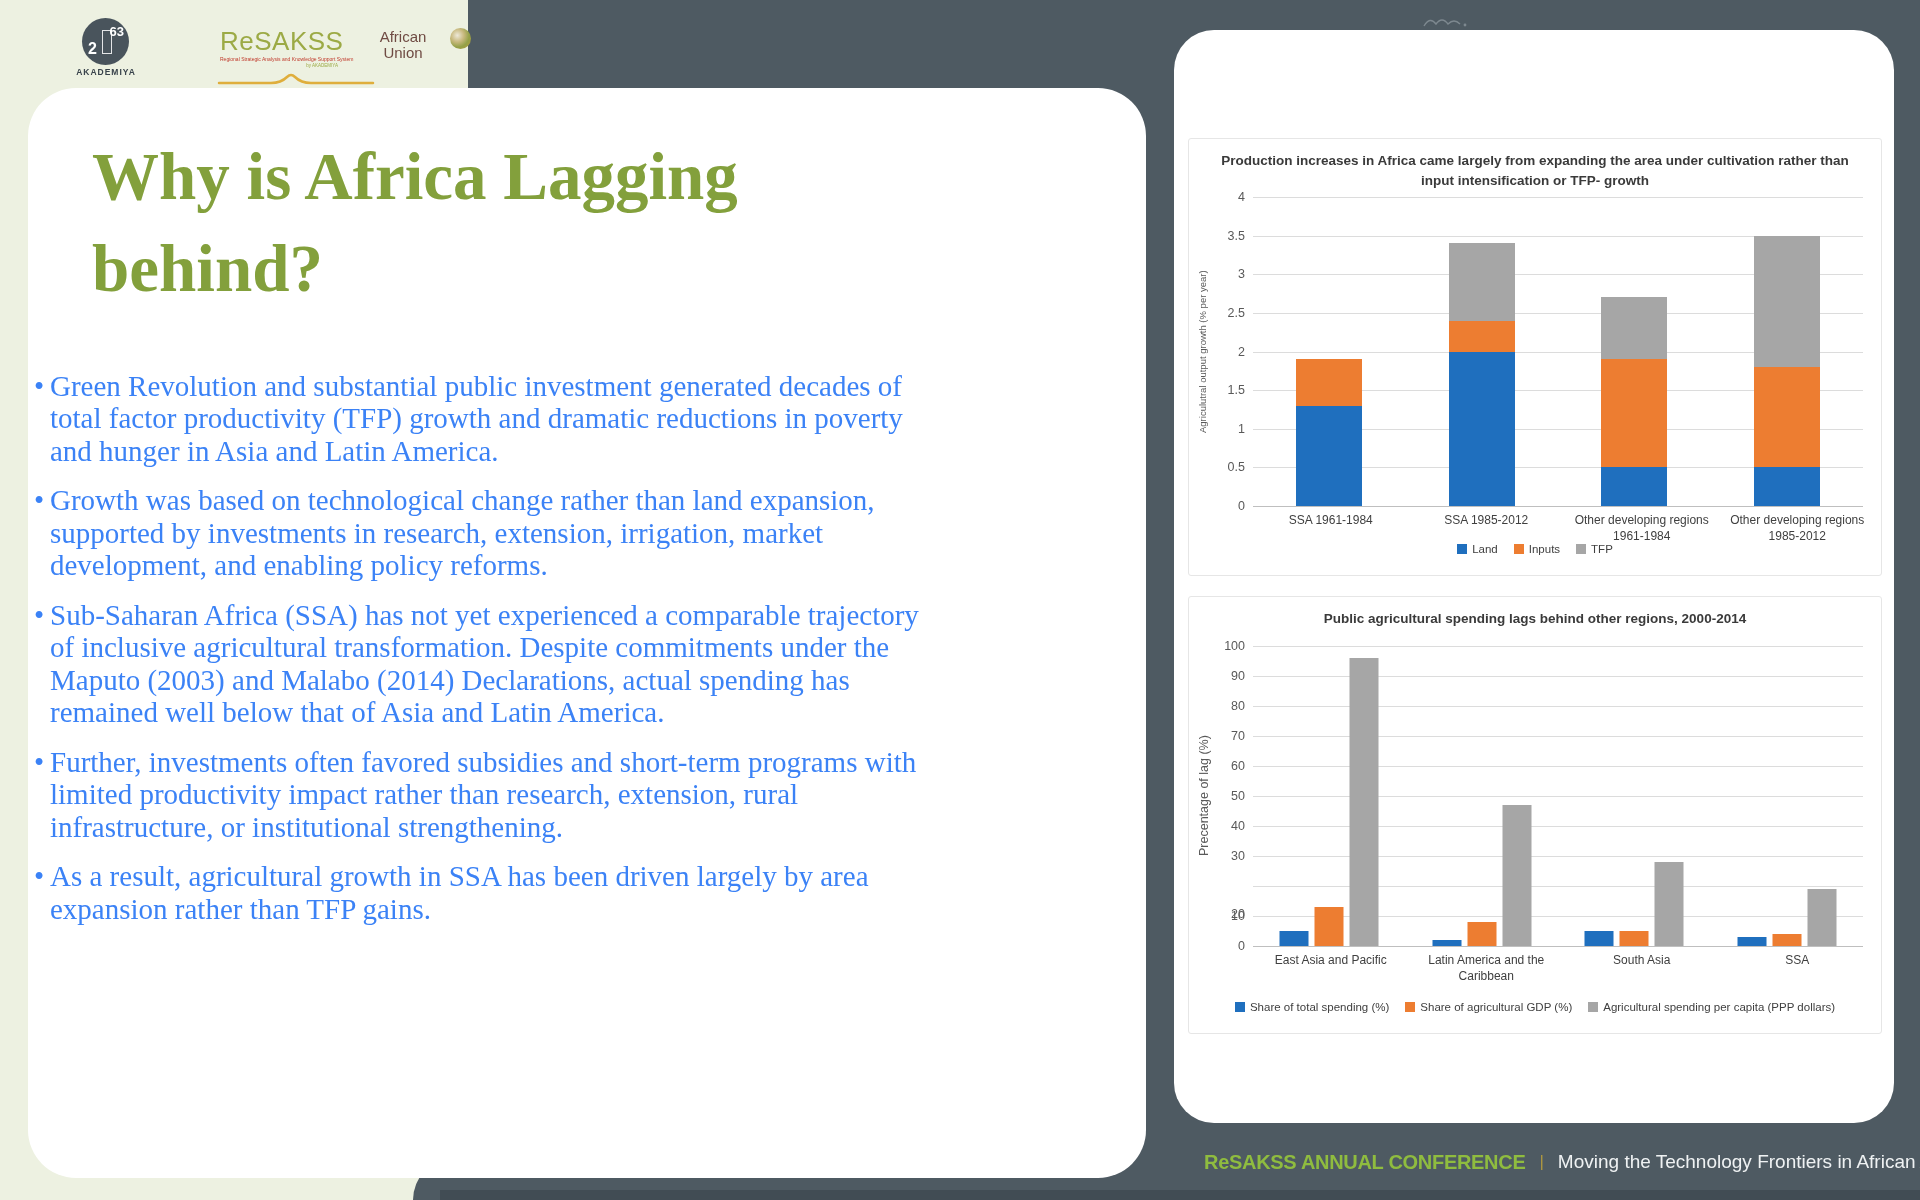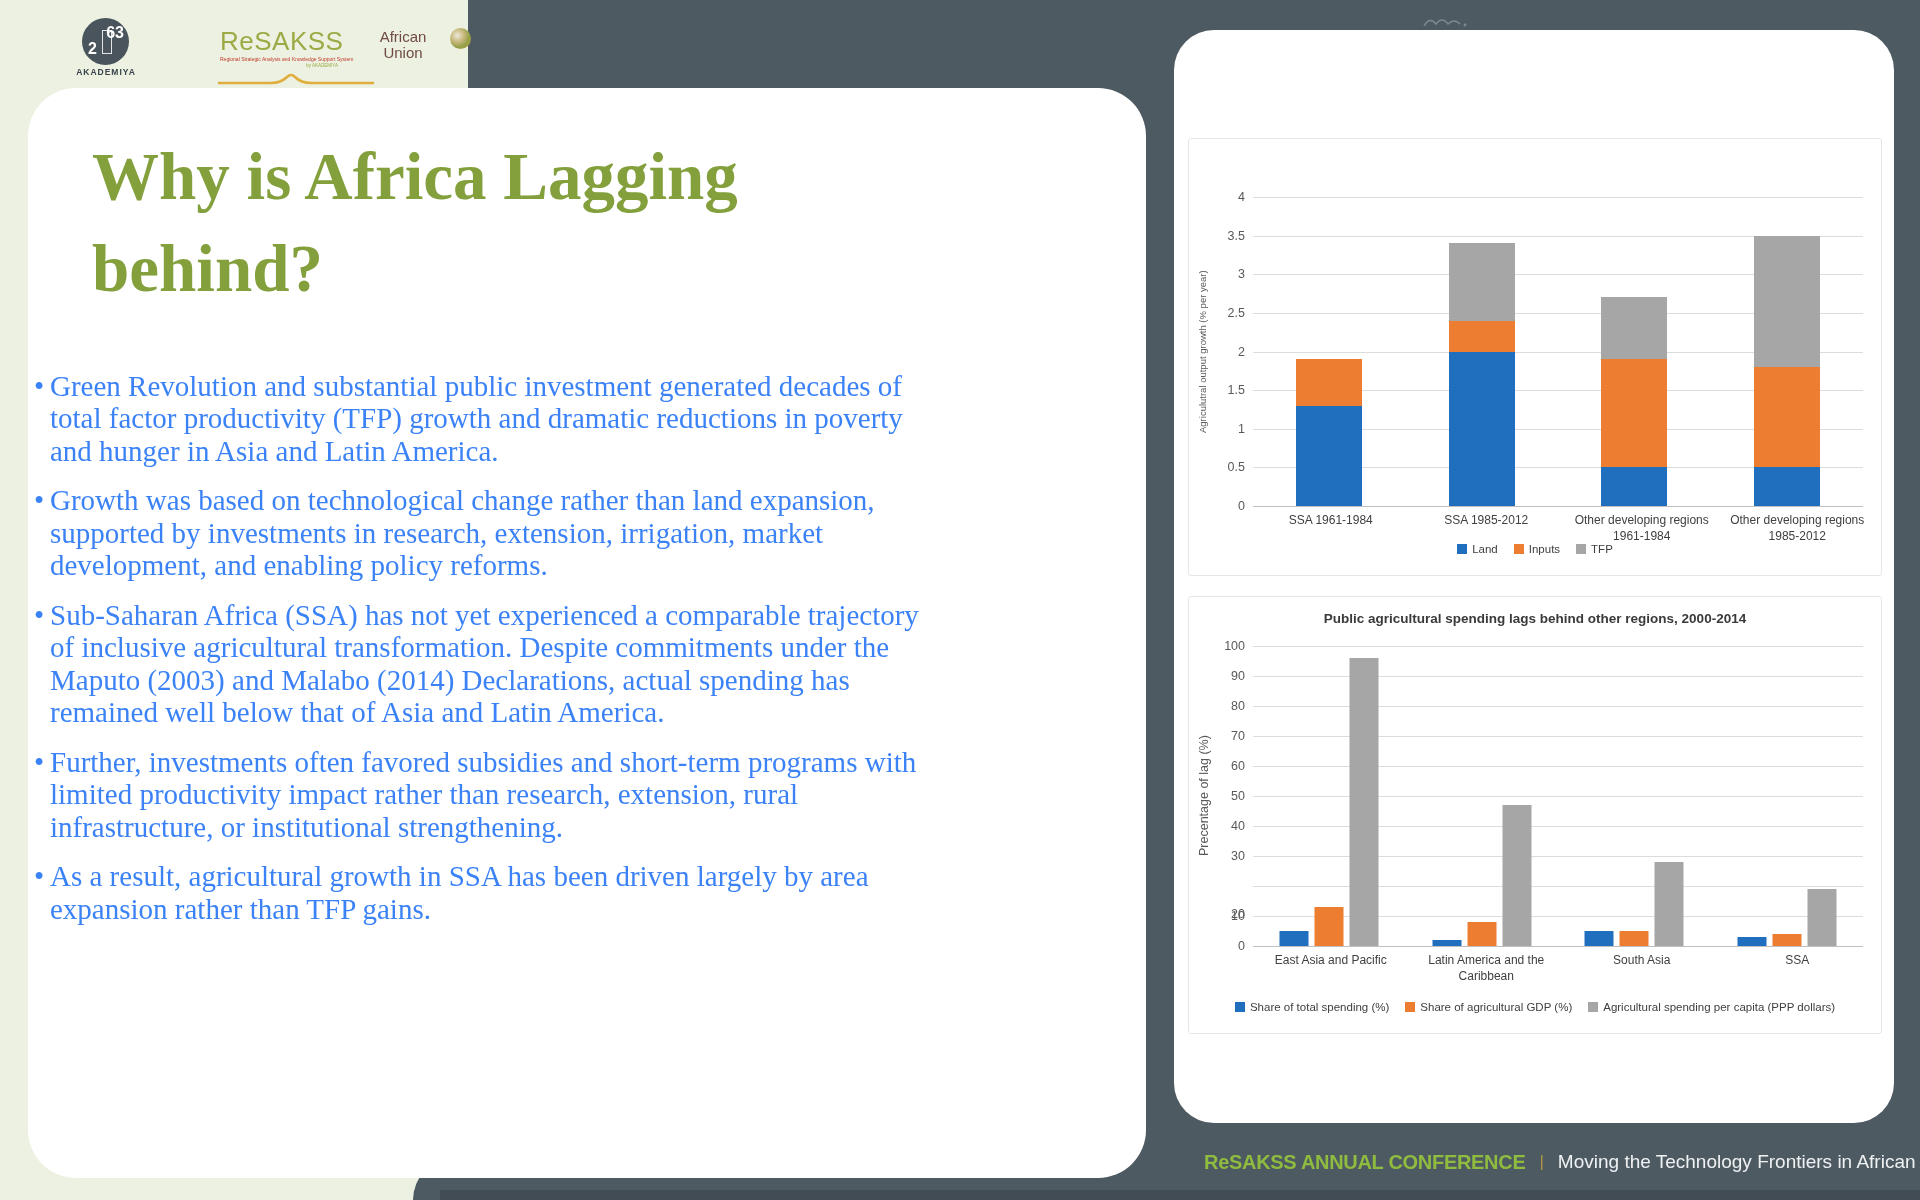--- a/index.html
+++ b/index.html
@@ -9,21 +9,21 @@
   }
   
   .left-panel{position:absolute;left:0;top:0;width:468px;height:1200px;background:#EDF1E1;}
   .corner-dark{position:absolute;left:413px;top:1158px;width:55px;height:42px;background:#4E5A62;border-top-left-radius:46px;}
   .bottom-edge{position:absolute;left:440px;right:0;bottom:0;height:10px;background:#414C54;}
 
   
   .logo-row{position:absolute;left:0;top:0;width:480px;height:92px;}
   .akad-circle{position:absolute;left:82px;top:18px;width:47px;height:47px;border-radius:50%;background:#49545C;}
   .akad-num-left{position:absolute;left:6px;bottom:7px;color:#fff;font-size:16px;font-weight:bold;}
-  .akad-num-right{position:absolute;right:5px;top:6px;color:#fff;font-size:16px;font-weight:bold;}
+  .akad-num-right{position:absolute;right:5px;top:6px;color:#fff;font-size:13px;font-weight:bold;}
   .akad-monument{position:absolute;left:20px;top:12px;width:8px;height:22px;border:1px solid rgba(255,255,255,.85);}
   .akad-caption{position:absolute;left:58px;top:67px;width:96px;text-align:center;font-size:8.5px;font-weight:bold;letter-spacing:1px;color:#39434B;}
   .resakss{position:absolute;left:220px;top:28px;width:118px;text-align:center;}
   .resakss-title{font-size:26px;color:#9CAA45;letter-spacing:.5px;line-height:1;}
   .resakss-sub{font-size:5px;color:#C0392B;margin-top:2px;white-space:nowrap;}
   .resakss-by{font-size:4.5px;color:#9CAA45;text-align:right;margin-top:1px;}
   .gold-line{position:absolute;left:217px;top:72px;}
   .au{position:absolute;left:360px;top:29px;width:86px;text-align:center;color:#6F4B43;font-size:15px;line-height:1.05;}
   .au-globe{position:absolute;left:450px;top:28px;width:21px;height:21px;border-radius:50%;
     background:radial-gradient(circle at 35% 35%, #EDE8D8 0%, #C8B97E 34%, #93A047 62%, #C09A3C 100%);}
@@ -113,20 +113,21 @@
     <div class="bullet">Green Revolution and substantial public investment generated decades of total factor productivity (TFP) growth and dramatic reductions in poverty and hunger in Asia and Latin America.</div>
     <div class="bullet">Growth was based on technological change rather than land expansion, supported by investments in research, extension, irrigation, market development, and enabling policy reforms.</div>
     <div class="bullet">Sub-Saharan Africa (SSA) has not yet experienced a comparable trajectory of inclusive agricultural transformation. Despite commitments under the Maputo (2003) and Malabo (2014) Declarations, actual spending has remained well below that of Asia and Latin America.</div>
     <div class="bullet">Further, investments often favored subsidies and short-term programs with limited productivity impact rather than research, extension, rural infrastructure, or institutional strengthening.</div>
     <div class="bullet">As a result, agricultural growth in SSA has been driven largely by area expansion rather than TFP gains.</div>
   </div>
 </div>
 
 <div class="chart-card">
   <div class="chart-box chart-box-1">
+      <div class="c-title">Production increases in Africa came largely from expanding the area under cultivation rather than input intensification or TFP- growth</div>
       <div class="c-ylabel ylabel-sm" style="top: 58px; height: 309px;">Agriculutral output growth (% per year)</div>
       <div class="c-plot" style="top: 58px; height: 309px;">
         <div class="gridline base" style="top: 100%;"></div>
         <div class="ytick" style="top: 100%;">0</div>
         <div class="gridline" style="top: 87.5%;"></div>
         <div class="ytick" style="top: 87.5%;">0.5</div>
         <div class="gridline" style="top: 75%;"></div>
         <div class="ytick" style="top: 75%;">1</div>
         <div class="gridline" style="top: 62.5%;"></div>
         <div class="ytick" style="top: 62.5%;">1.5</div>

